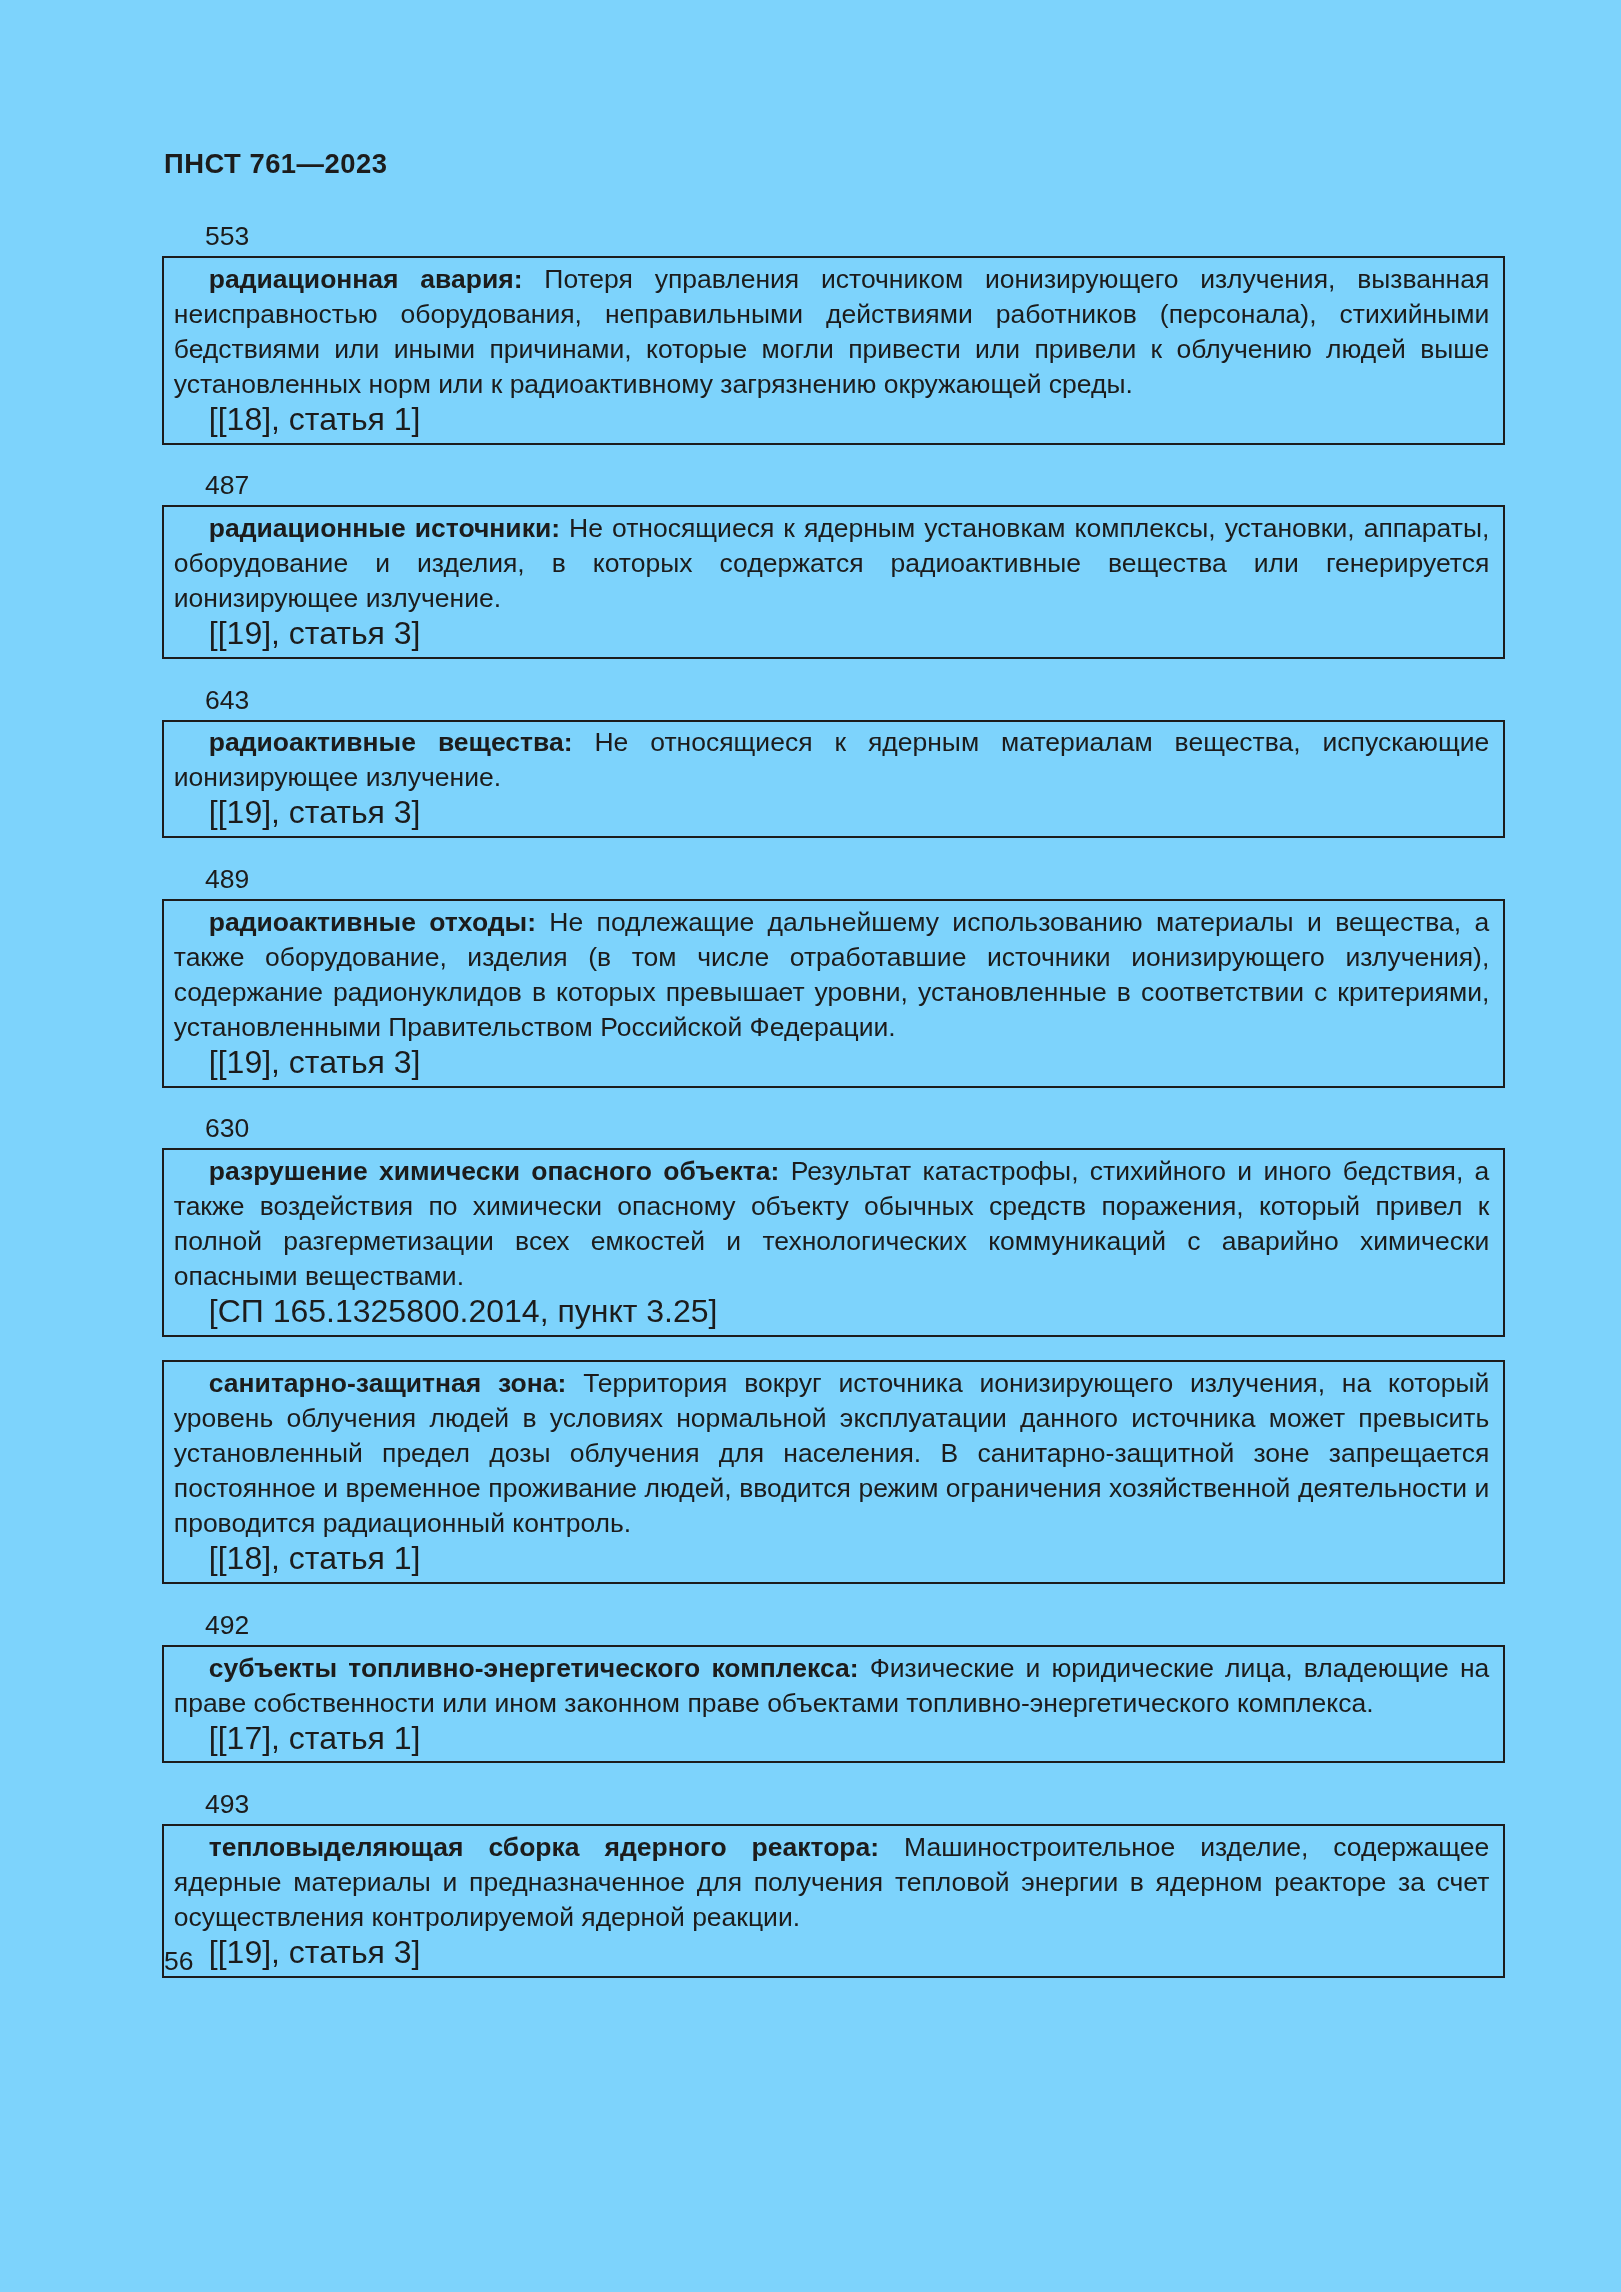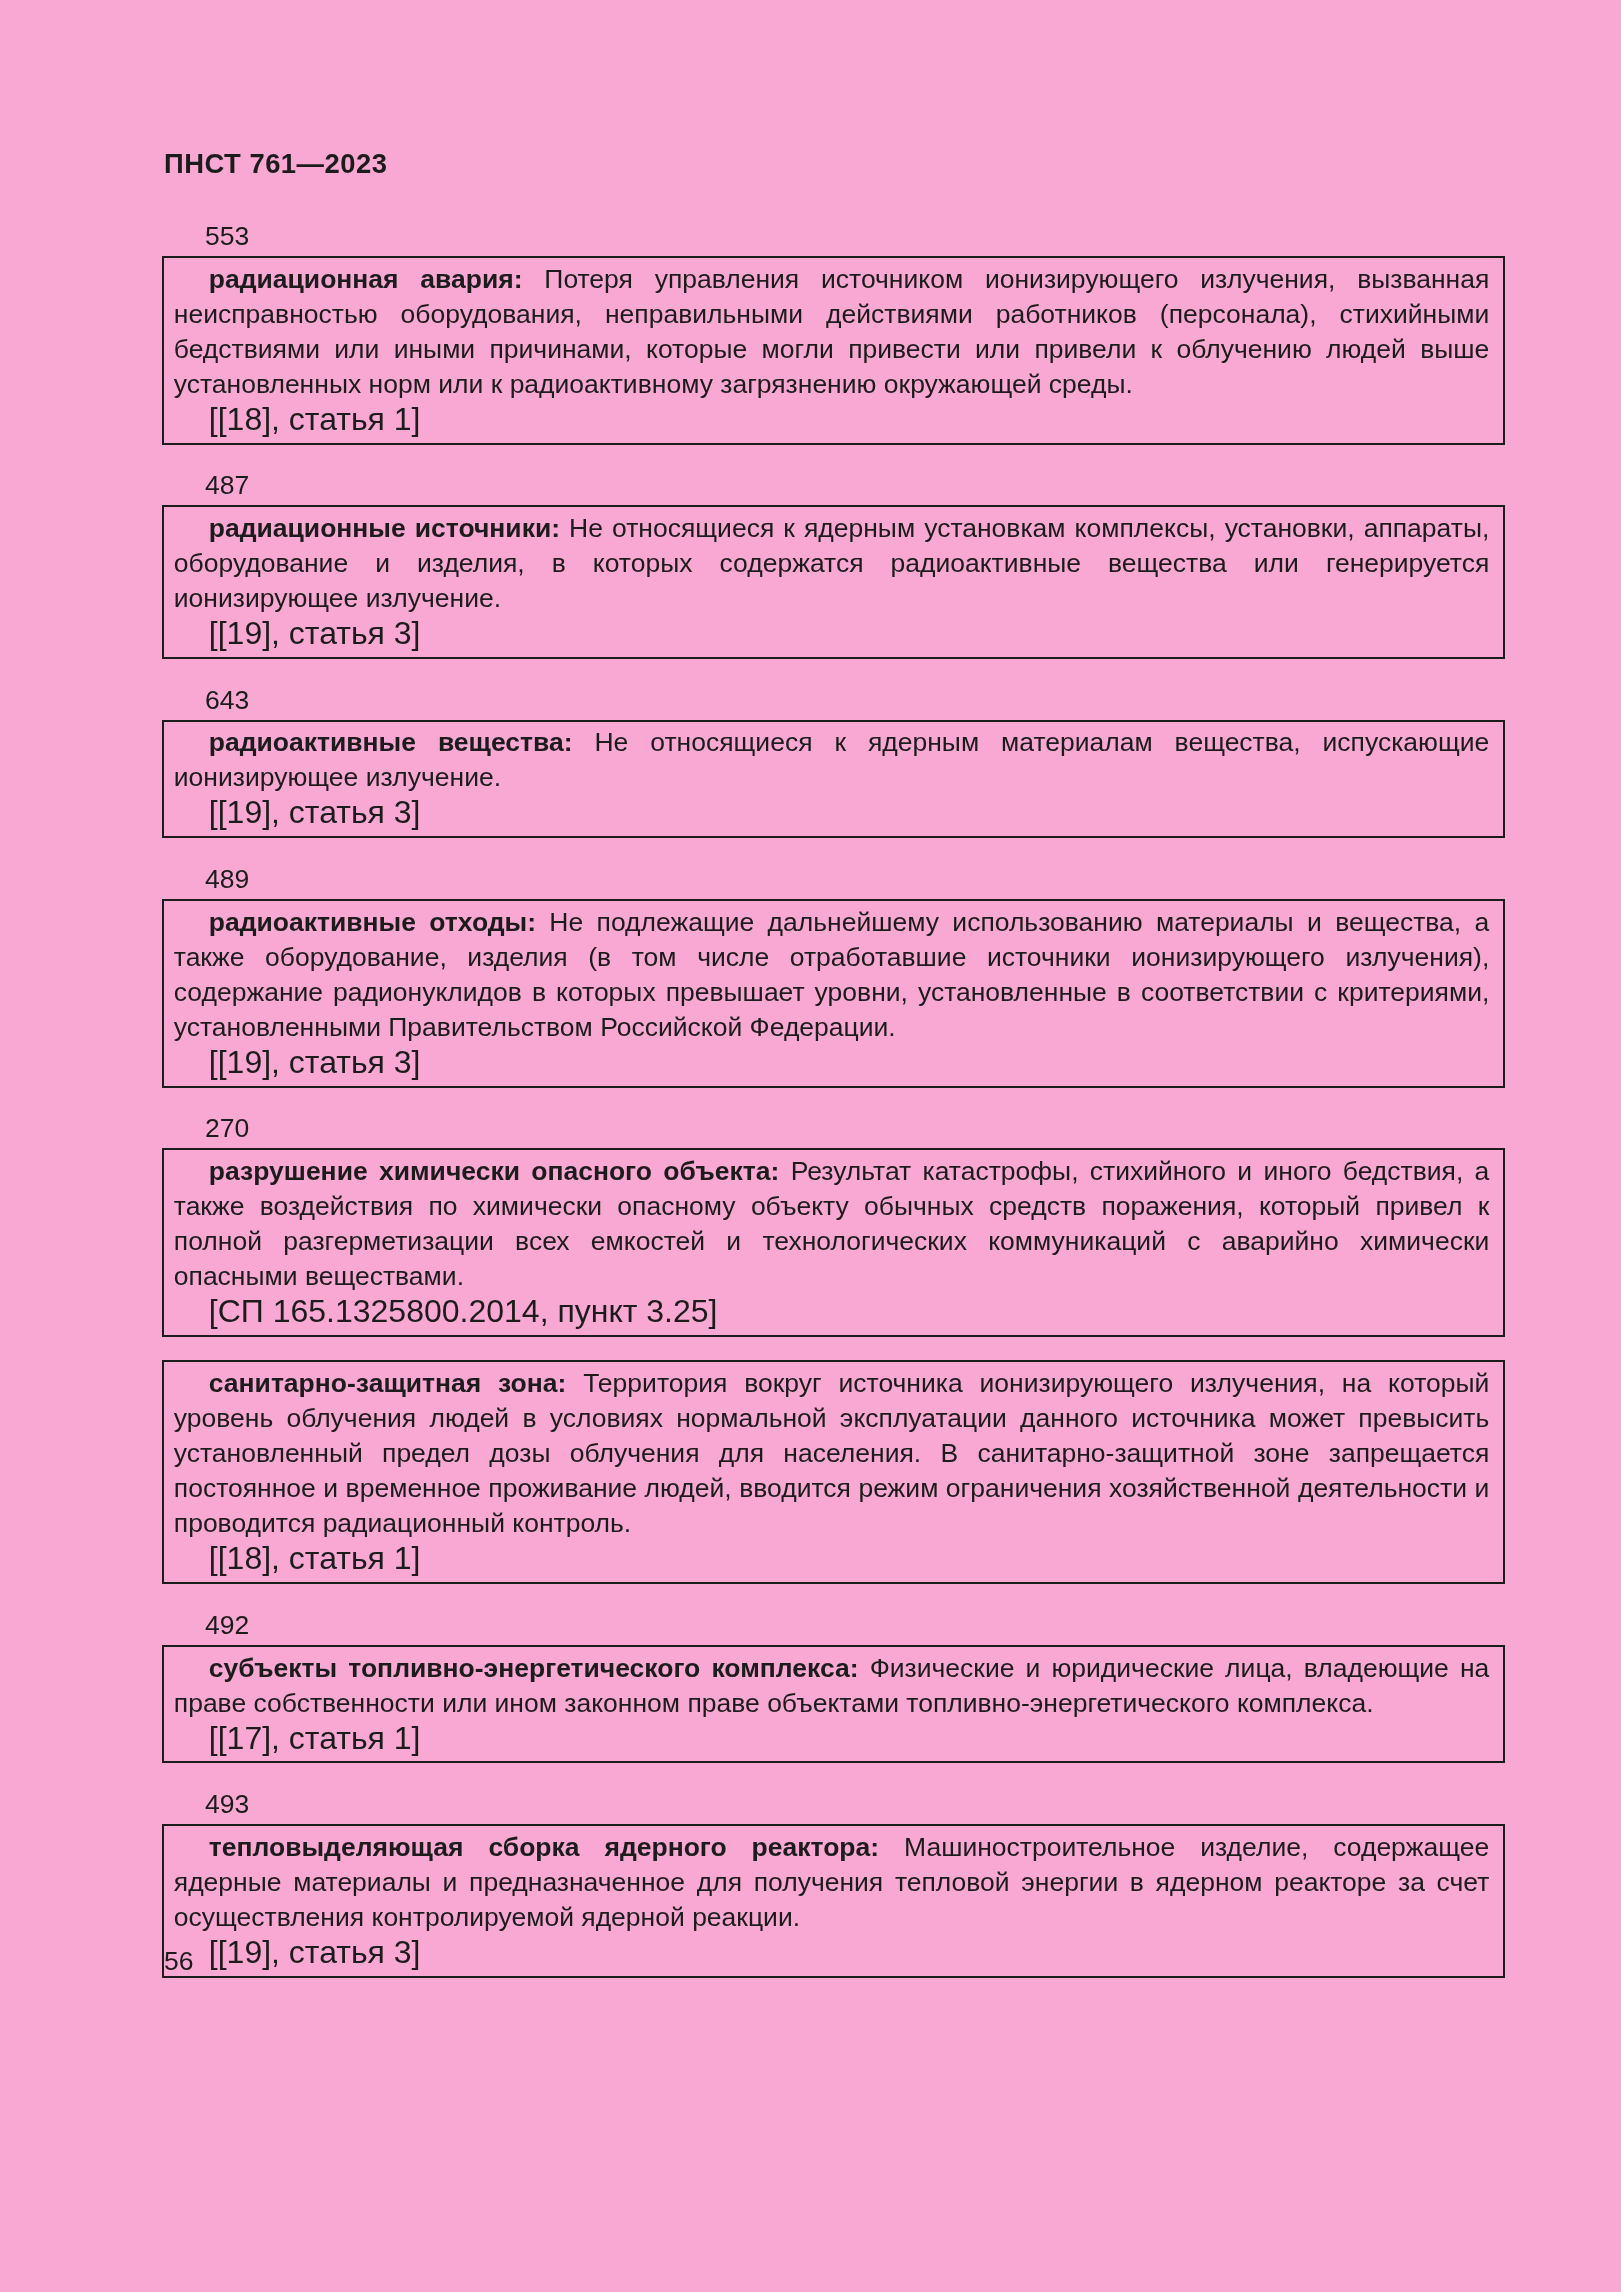--- a/index.html
+++ b/index.html
@@ -4,21 +4,21 @@
 <style>
   html, body {
     margin: 0;
     padding: 0;
     background: #ffffff;
   }
   .page {
     position: relative;
     width: 1621px;
     height: 2293px;
-    background: #f9a8d4;
+    background: #7dd3fc;
     color: #1c1c1c;
     font-family: "Liberation Sans", "DejaVu Sans", sans-serif;
     box-sizing: border-box;
     padding: 147px 116px 0 162px;
     overflow: hidden;
   }
   .doc-header {
     font-size: 27.4px;
     font-weight: bold;
     line-height: 33px;
@@ -106,21 +106,21 @@
     <div class="entry-box">
       <p class="entry-text">
         <span class="entry-term">радиоактивные отходы:</span>
         <span class="entry-def">Не подлежащие дальнейшему использованию материалы и вещества, а также оборудование, изделия (в том числе отработавшие источники ионизирующего излучения), содержание радионуклидов в которых превышает уровни, установленные в соответствии с критериями, установленными Правительством Российской Федерации.</span>
       </p>
       <div class="entry-cite">[[19], статья 3]</div>
     </div>
   </section>
 
   <section class="entry">
-    <div class="entry-number">270</div>
+    <div class="entry-number">630</div>
     <div class="entry-box">
       <p class="entry-text">
         <span class="entry-term">разрушение химически опасного объекта:</span>
         <span class="entry-def">Результат катастрофы, стихийного и иного бедствия, а также воздействия по химически опасному объекту обычных средств поражения, который привел к полной разгерметизации всех емкостей и технологических коммуникаций с аварийно химически опасными веществами.</span>
       </p>
       <div class="entry-cite">[СП 165.1325800.2014, пункт 3.25]</div>
     </div>
   </section>
 
   <section class="entry">

